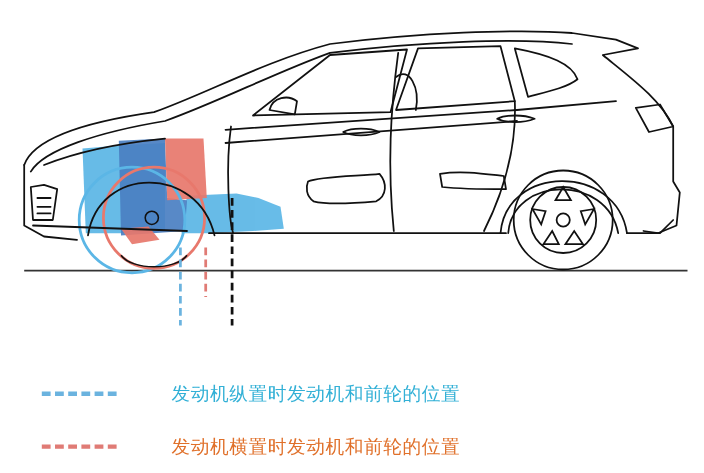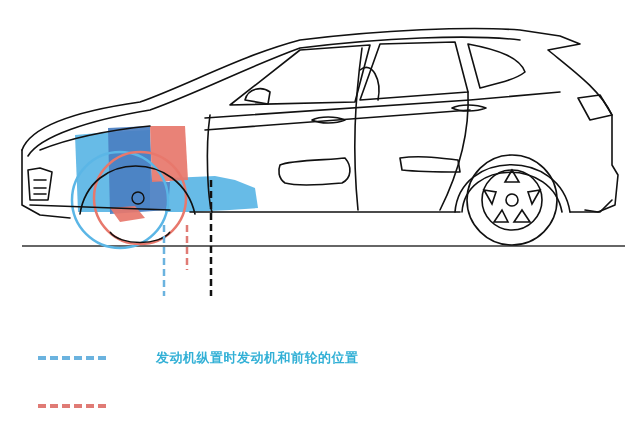--- a/index.html
+++ b/index.html
@@ -1,21 +1,21 @@
 <!DOCTYPE html>
 <html><head>
 <meta charset="utf-8">
 <style>
   html, body { margin: 0; padding: 0; background: #ffffff; }
   body { width: 640px; height: 430px; position: relative; overflow: hidden;
          font-family: "DejaVu Sans", sans-serif; }
   #diagram { position: absolute; left: 0; top: 0; width: 640px; height: 330px; }
   .legend-row { position: absolute; left: 38px; height: 28px; display: flex; align-items: center; }
   .legend-line { width: 68px; height: 0; border-top: 4px dashed; margin-right: 50px; }
-  .legend-text { font-size: 13px; font-weight: bold; letter-spacing: 0.5px; white-space: nowrap; }
+  .legend-text { font-size: 17px; font-weight: normal; letter-spacing: 0.5px; white-space: nowrap; }
   #legend-row-0 { top: 344px; }
   #legend-row-1 { top: 392px; }
 </style>
 </head>
 <body>
 
 <svg id="diagram" viewBox="0 0 640 330" xmlns="http://www.w3.org/2000/svg">
 
   <line x1="22" y1="246" x2="625" y2="246" stroke="#333" stroke-width="1.5"></line>
 
@@ -98,13 +98,14 @@
   <line x1="187" y1="225" x2="187" y2="270" stroke="#e07b75" stroke-width="2.5" stroke-dasharray="7,4"></line>
   <line x1="211" y1="180" x2="211" y2="296" stroke="#111" stroke-width="2.5" stroke-dasharray="7,4"></line>
 </svg>
 
 <div class="legend-row" id="legend-row-0">
   <div class="legend-line" style="border-top-color:#6bb3df;"></div>
   <span class="legend-text" style="color:#32b0d6;">发动机纵置时发动机和前轮的位置</span>
 </div>
 <div class="legend-row" id="legend-row-1">
   <div class="legend-line" style="border-top-color:#e07b75;"></div>
+  <span class="legend-text" style="color:#e0702a;">发动机横置时发动机和前轮的位置</span>
 </div>
 
 </body></html>

